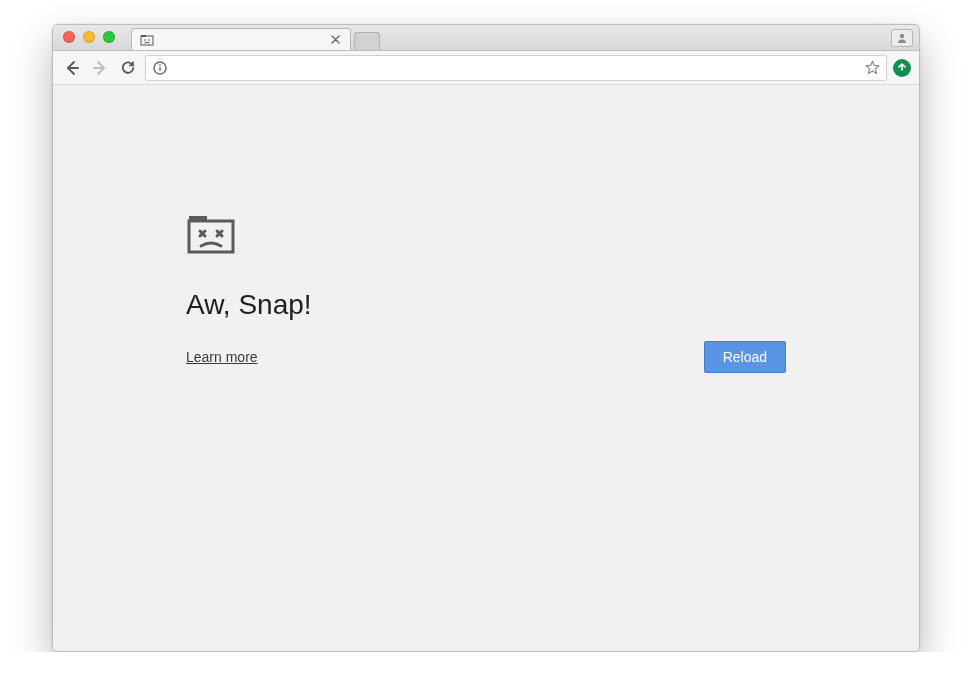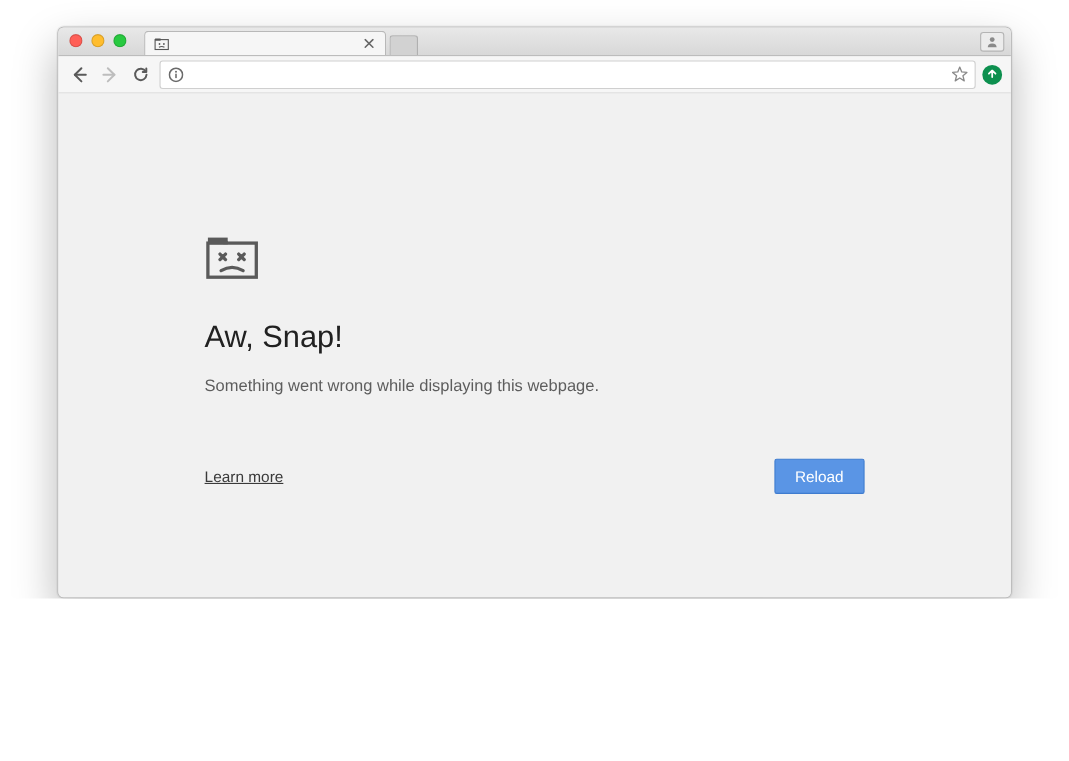--- a/index.html
+++ b/index.html
@@ -6,21 +6,21 @@
   body {
     background: #ffffff;
     font-family: -apple-system, BlinkMacSystemFont, "Segoe UI", Helvetica, Arial, sans-serif;
     display: flex;
     justify-content: center;
     align-items: flex-start;
     padding-top: 24px;
   }
   .window {
     width: 868px;
-    height: 520px;
+    height: 628px;
     background: #f1f1f1;
     border: 1px solid #bdbdbd;
     border-radius: 6px;
     box-shadow: 0 18px 40px rgba(0,0,0,0.28), 0 0 0 1px rgba(0,0,0,0.04);
     display: flex;
     flex-direction: column;
     overflow: hidden;
   }
 
   
@@ -304,21 +304,20 @@
           <rect x="17" y="6" width="4" height="3" fill="#5a5a5a"></rect>
           <g stroke="#5a5a5a" stroke-width="3" stroke-linecap="round">
             <path d="M14 18 L19 23 M19 18 L14 23"></path>
             <path d="M31 18 L36 23 M36 18 L31 23"></path>
           </g>
           <path d="M15 33 Q25 27 35 33" fill="none" stroke="#5a5a5a" stroke-width="3" stroke-linecap="round"></path>
         </svg>
       </div>
 
       <h1 class="error-title">Aw, Snap!</h1>
-      <p class="error-msg">Something went wrong while displaying this webpage.</p>
 
       <div class="error-actions">
         <a class="learn-more">Learn more</a>
         <button class="reload-btn">Reload</button>
       </div>
 
     </div>
   </div>
 
 </div>

